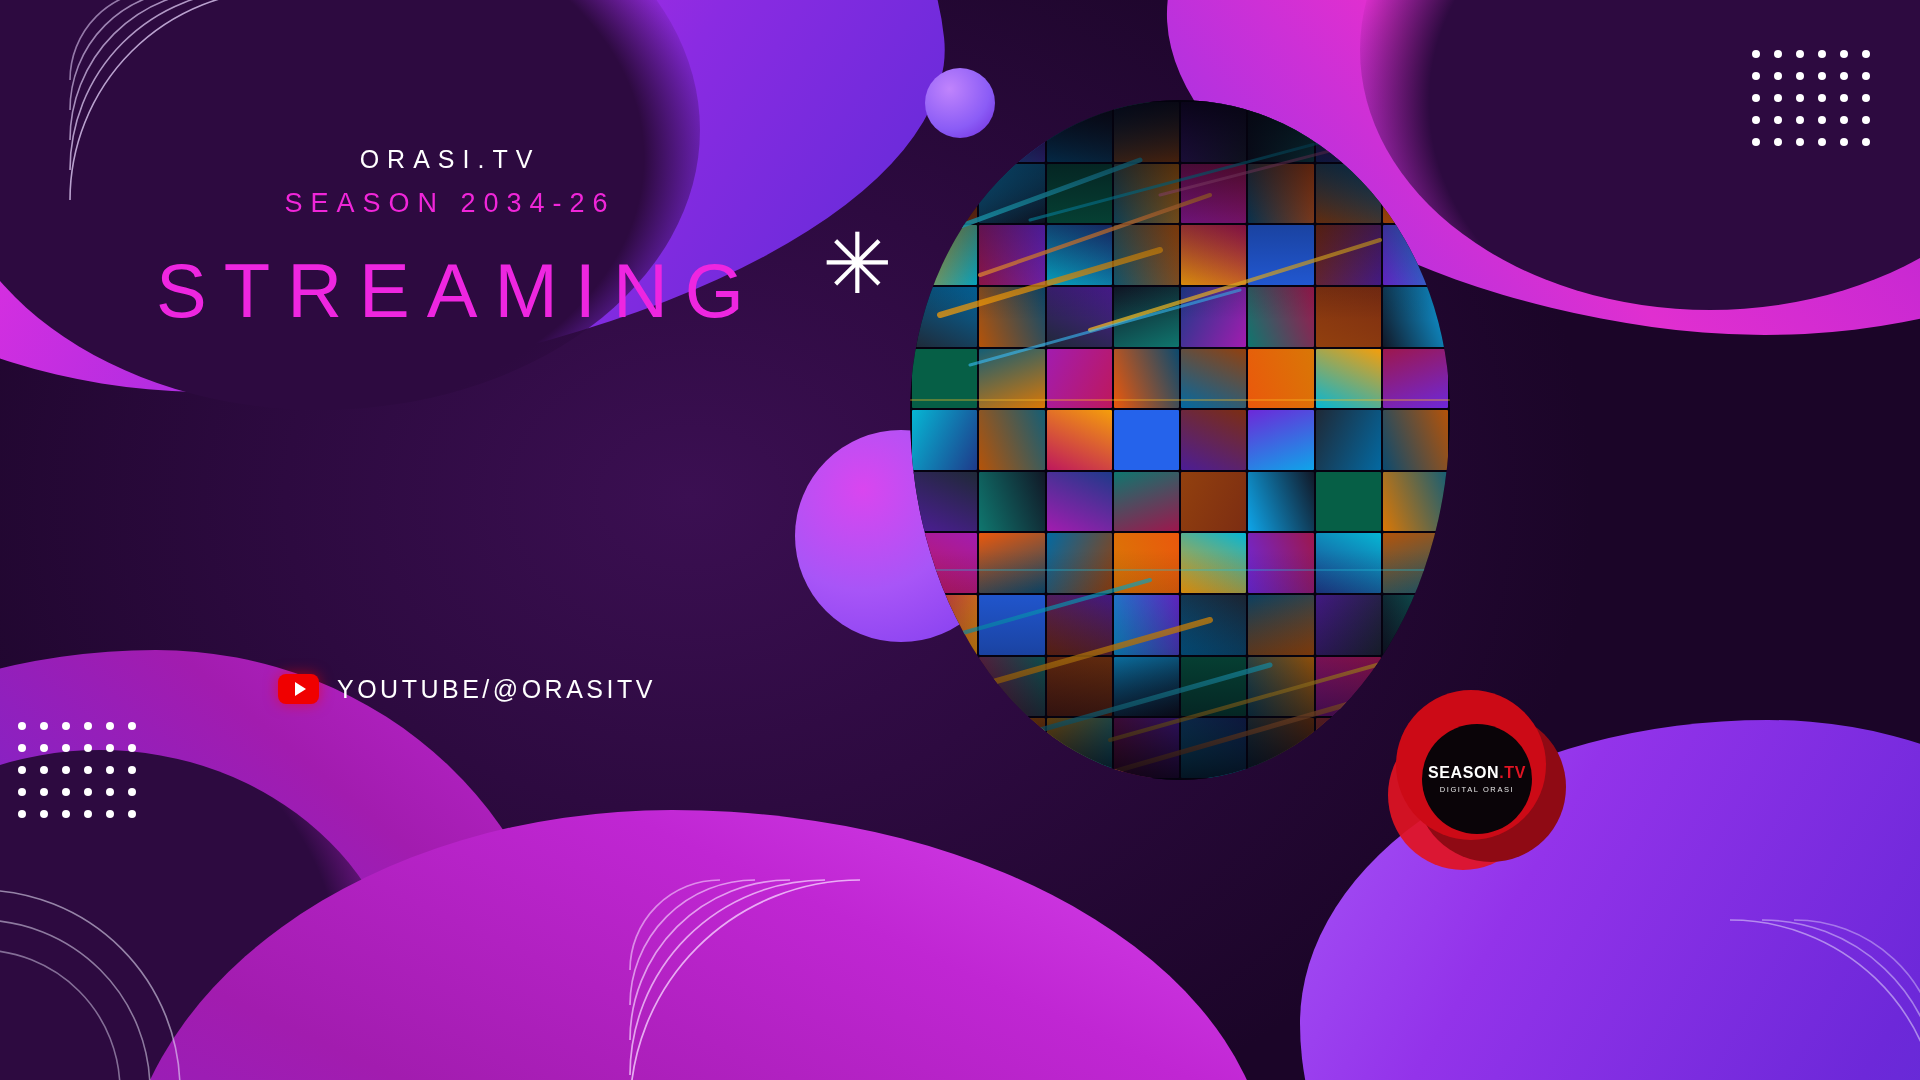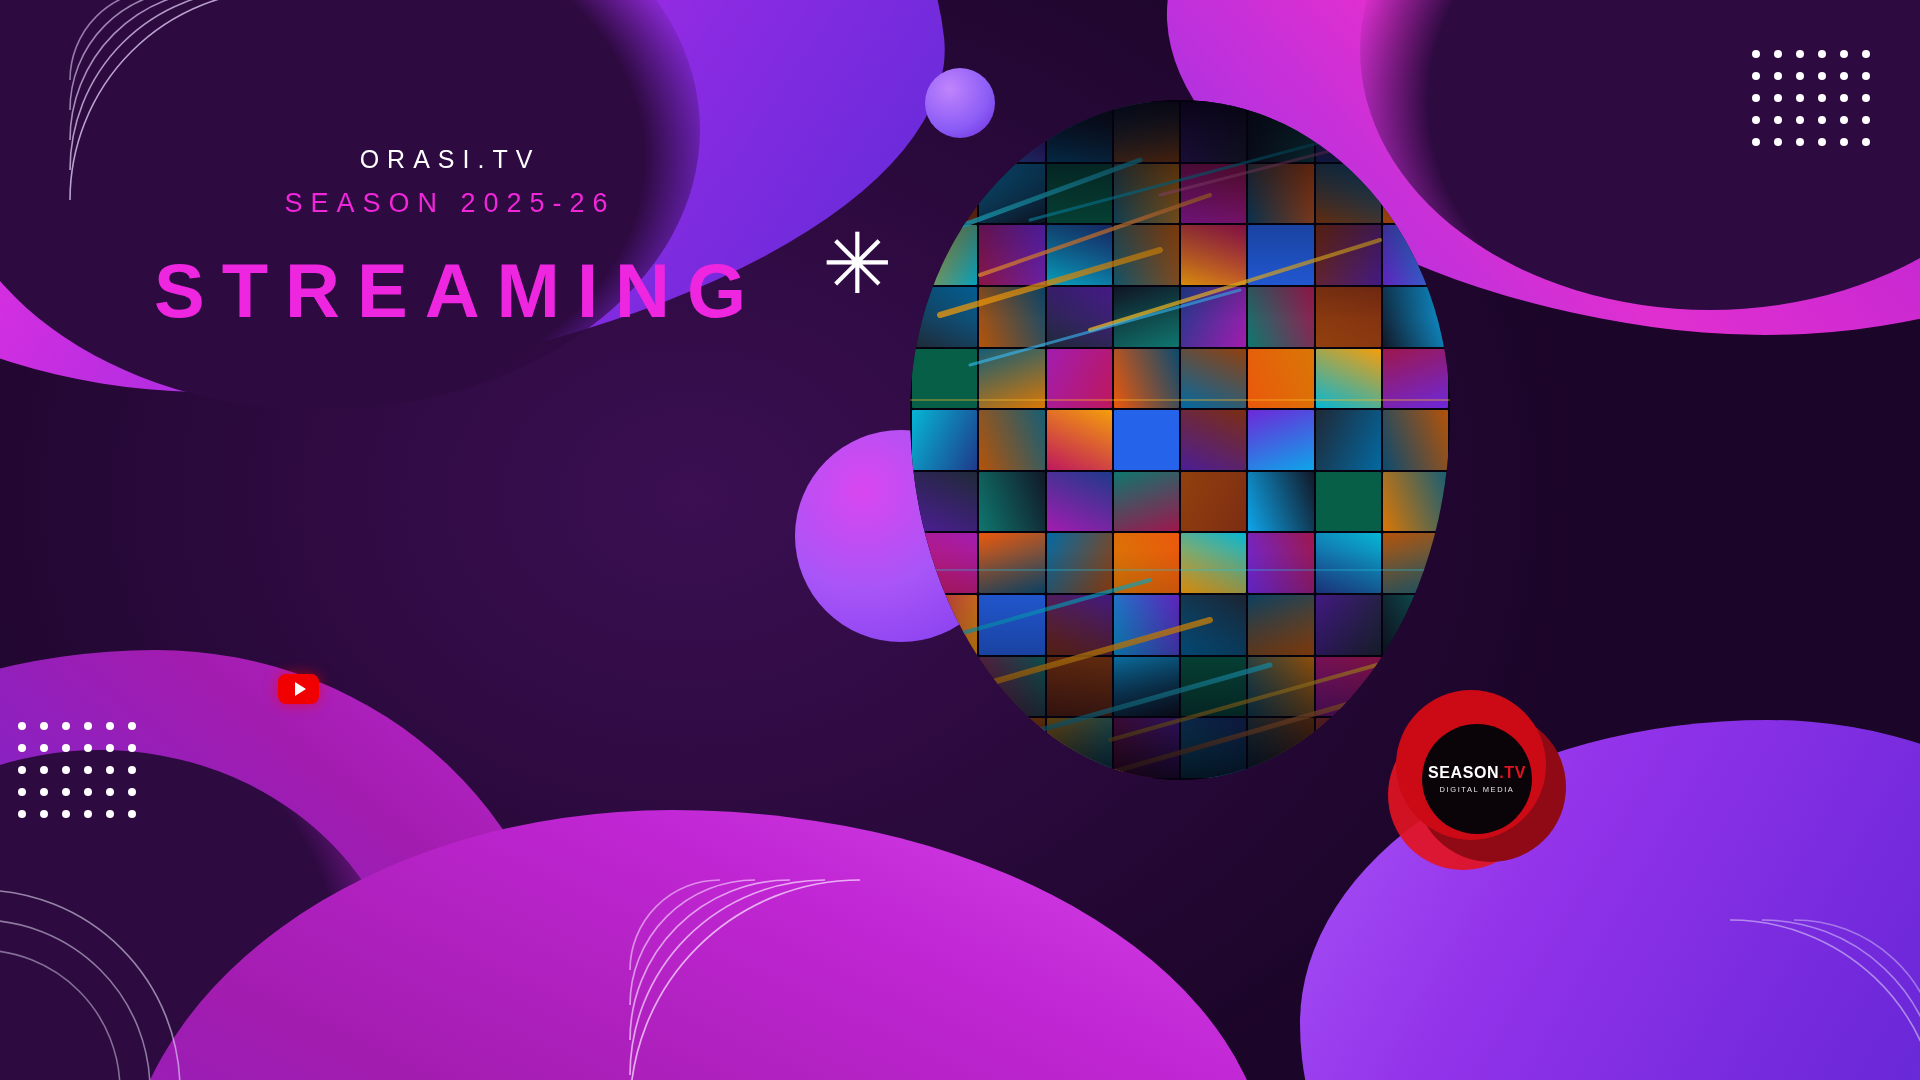--- a/index.html
+++ b/index.html
@@ -101,21 +101,21 @@
   }
   .season {
     color:#f026d9; font-size:27px; font-weight:500;
     letter-spacing:8px; margin-bottom:30px;
   }
   .live {
     color:#ffffff; font-size:132px; font-weight:700; line-height:1.02;
     letter-spacing:16px; text-indent:16px;
   }
   .streaming {
-    color:#ee26e0; font-size:76px; font-weight:700; line-height:1.1;
+    color:#ee26e0; font-size:76px; font-weight:400; line-height:1.1;
     letter-spacing:17px; text-indent:17px; margin-top:16px;
   }
 
   
   .yt-row {
     position:absolute; left:278px; top:674px;
     display:flex; align-items:center; gap:18px;
   }
   .yt-badge {
     width:41px; height:30px; border-radius:8px;
@@ -304,28 +304,29 @@
       <span></span>
       <span></span>
       <span></span>
       <span></span>
   </div>
 
   <div class="asterisk">✳</div>
 
   <div class="copy">
     <div class="brand">ORASI.TV</div>
-    <div class="season">SEASON 2025-26</div>
+    <div class="season">SEASON 2034-26</div>
     <div class="streaming">STREAMING</div>
   </div>
 
   <div class="yt-row">
     <div class="yt-badge">
       <div class="tri"></div>
     </div>
+    <div class="yt-handle">YOUTUBE/@ORASITV</div>
   </div>
 
   <div class="collage">
     <div class="tiles" id="collage-tiles">
         <i style="background:linear-gradient(25deg,#7c2d12,#4c1d95)"></i>
         <i style="background:linear-gradient(250deg,#6d28d9,#0ea5e9)"></i>
         <i style="background:linear-gradient(205deg,#1f2937,#0369a1)"></i>
         <i style="background:linear-gradient(160deg,#0c4a6e,#b45309)"></i>
         <i style="background:linear-gradient(115deg,#4c1d95,#1f2937)"></i>
         <i style="background:linear-gradient(70deg,#111827,#0f766e)"></i>
@@ -436,17 +437,17 @@
     <div class="topglow"></div>
     <div class="botglow"></div>
   </div>
 
   <div class="logo-badge">
     <div class="petal p3"></div>
     <div class="petal p2"></div>
     <div class="petal p1"></div>
     <div class="logo-core">
       <div class="lt"><span>SEASON</span><span class="dot">.TV</span></div>
-      <div class="ls">DIGITAL MEDIA</div>
+      <div class="ls">DIGITAL ORASI</div>
     </div>
   </div>
 
 </div>
 
 </body></html>

